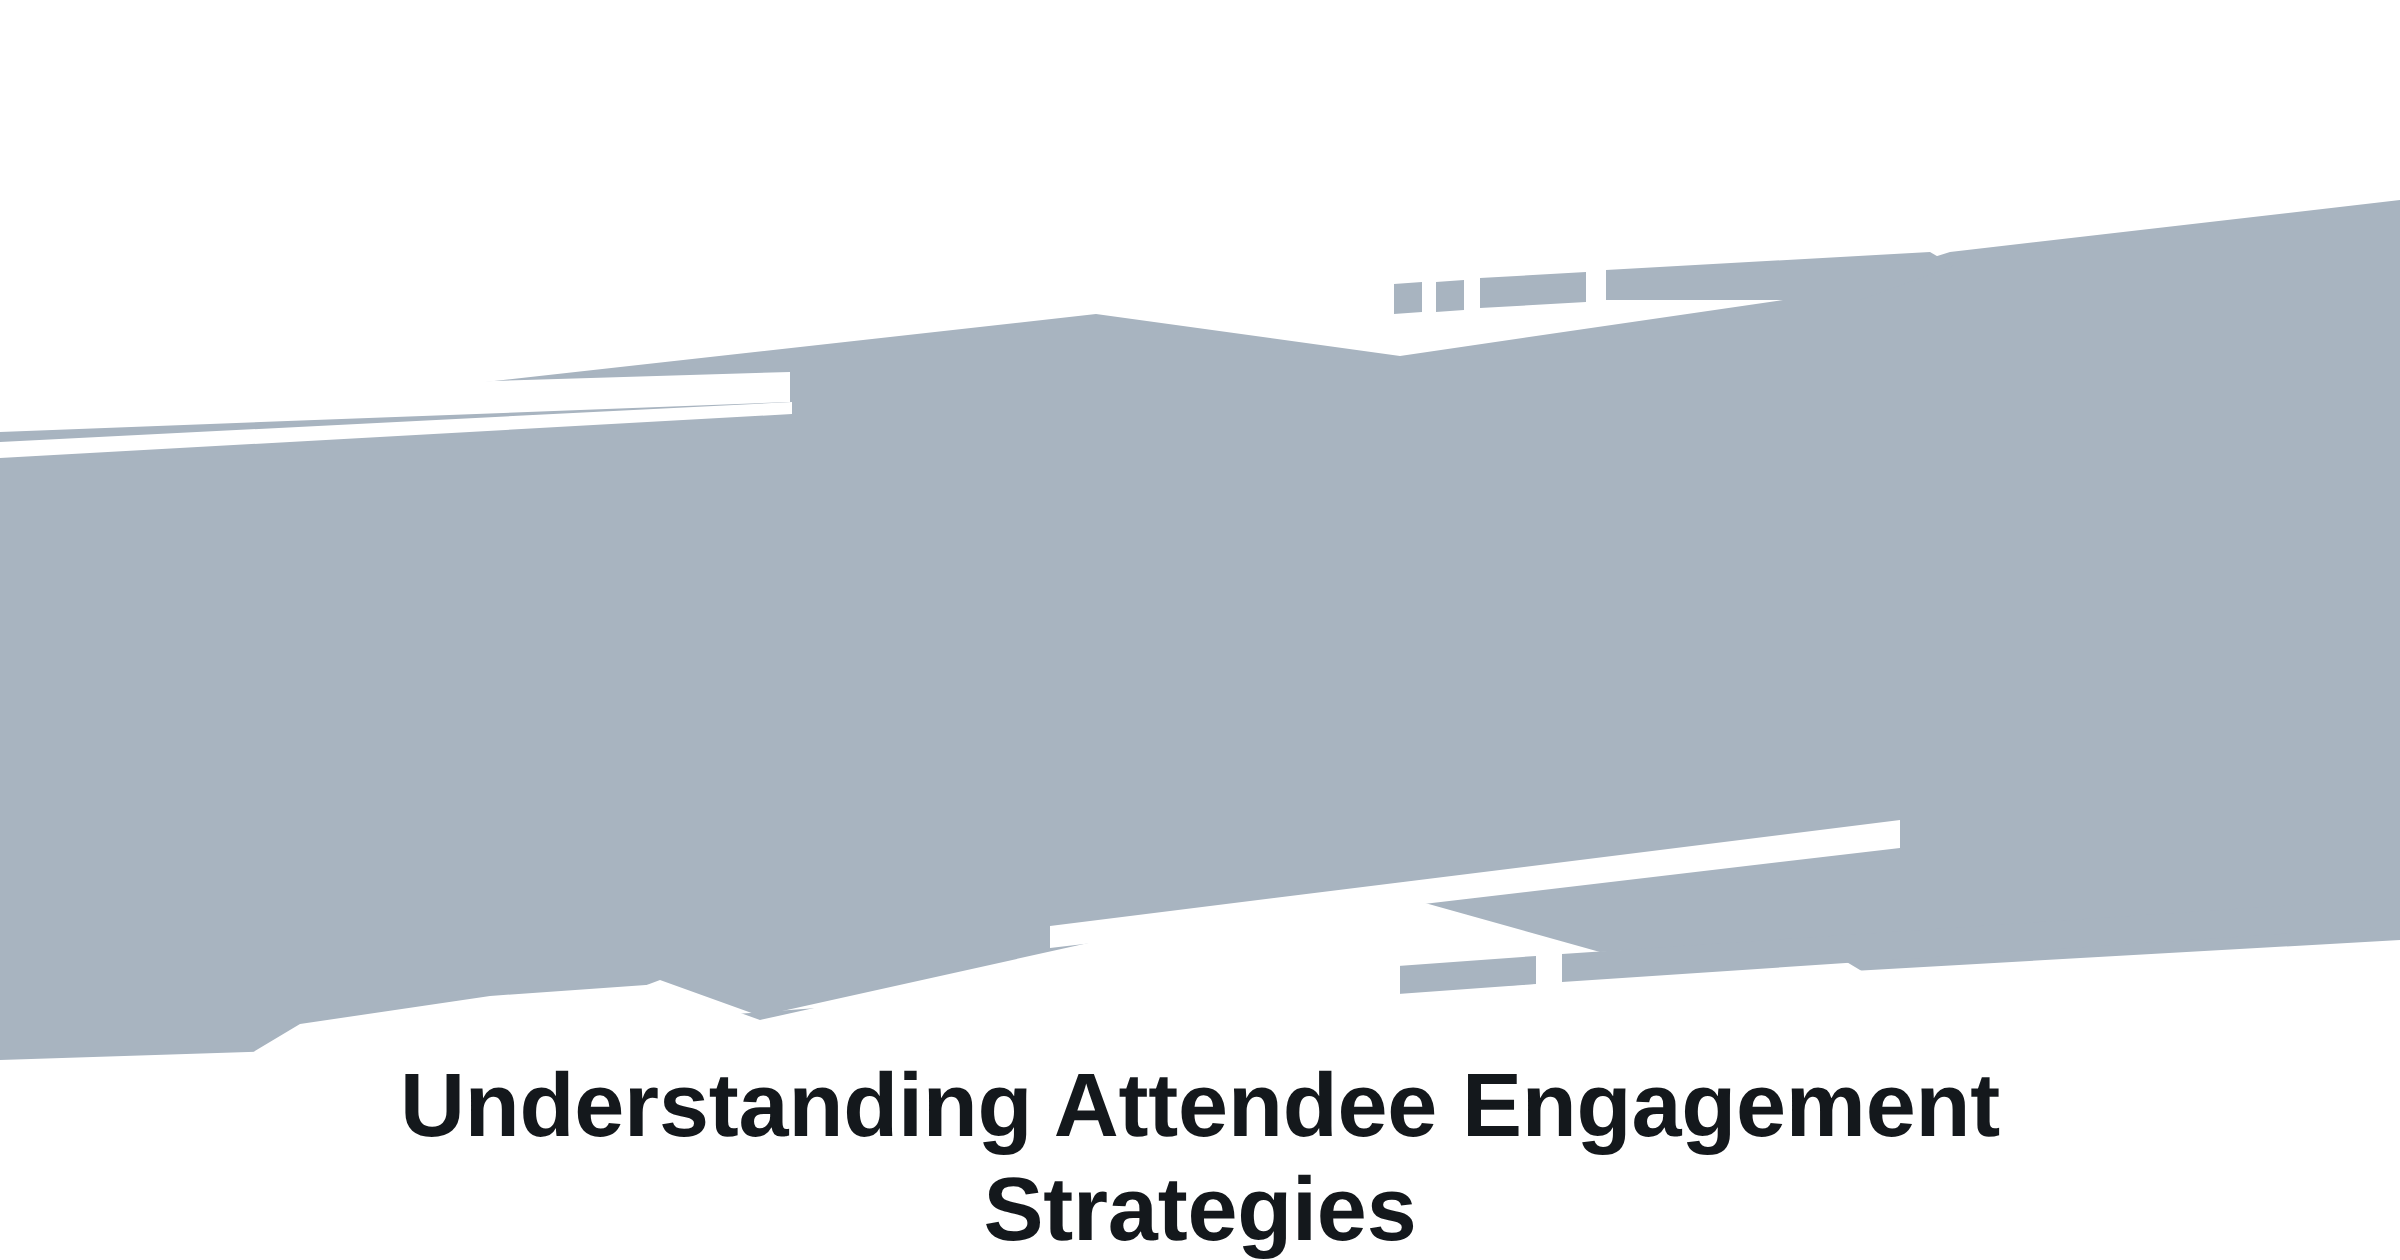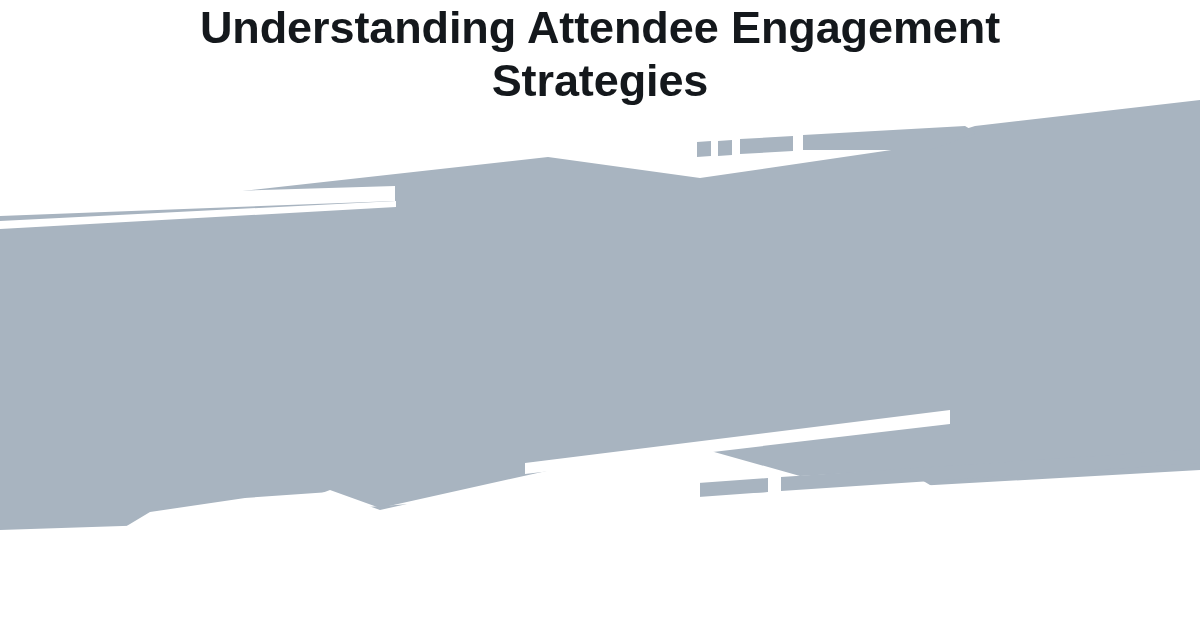--- a/index.html
+++ b/index.html
@@ -25,21 +25,21 @@
     height: 630px;
     display: block;
   }
   #title-layer {
     position: absolute;
     left: 0;
     top: 0;
     width: 1200px;
     height: 630px;
     display: flex;
-    align-items: flex-start;
+    align-items: flex-end;
     justify-content: center;
     pointer-events: none;
   }
   #banner-title {
     width: 920px;
     margin: 0;
     padding: 0;
     text-align: center;
     font-family: "Liberation Sans", "DejaVu Sans", sans-serif;
     font-size: 45px;

